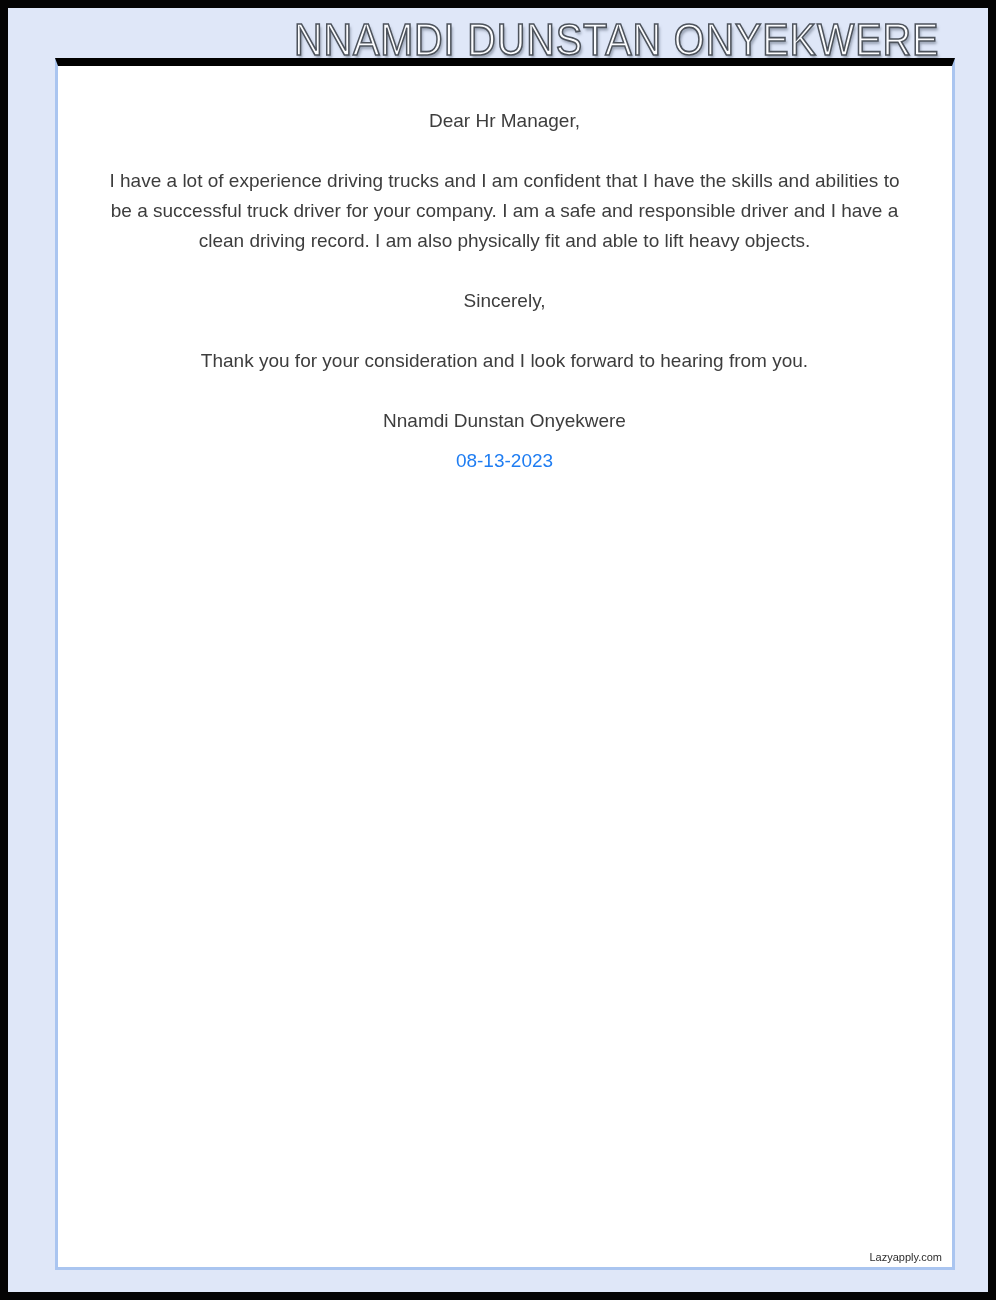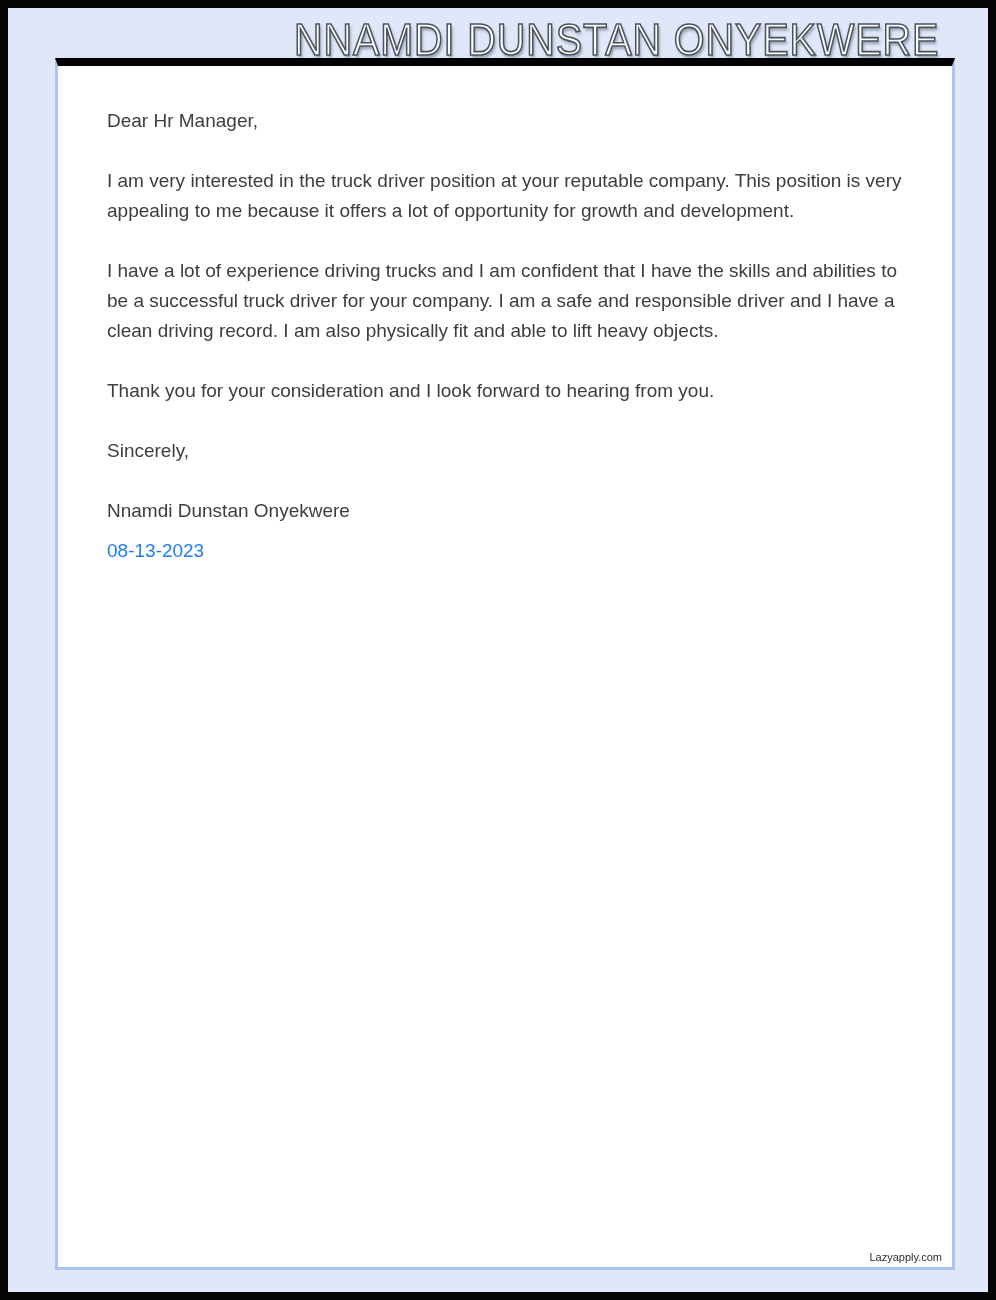--- a/index.html
+++ b/index.html
@@ -31,20 +31,21 @@
     left: 47px;
     top: 50px;
     width: 900px;
     height: 1212px;
     background: #ffffff;
     border-top: 8px solid #000000;
     border-left: 3px solid #aac5f0;
     border-right: 3px solid #aac5f0;
     border-bottom: 3px solid #aac5f0;
     padding: 40px 50px 0 49px;
+    text-align: center;
   }
   .letter {
     color: #3d3d3d;
     font-size: 19px;
     line-height: 30px;
   }
   .letter p { margin-bottom: 30px; }
   .letter p.signature { margin-bottom: 10px; }
   .letter p.date {
     margin-bottom: 8px;
@@ -63,28 +64,27 @@
 </style>
 </head>
 <body>
 
 <div class="header-title">NNAMDI DUNSTAN ONYEKWERE</div>
 
 <div class="page">
   <div class="letter">
     <p>Dear Hr Manager,</p>
 
-    <p>I am very interested in the truck driver position at your reputable company. This position is very appealing to me because it offers a lot of opportunity for growth and development.</p>
 
     <p>I have a lot of experience driving trucks and I am confident that I have the skills and abilities to be a successful truck driver for your company. I am a safe and responsible driver and I have a clean driving record. I am also physically fit and able to lift heavy objects.</p>
 
 
+    <p>Sincerely,</p>
+
     <p>Thank you for your consideration and I look forward to hearing from you.</p>
-
-    <p>Sincerely,</p>
 
     <p class="signature">Nnamdi Dunstan Onyekwere</p>
 
     <p class="date">08-13-2023</p>
   </div>
 
   <div class="brand">Lazyapply.com</div>
 </div>
 
 </body></html>

